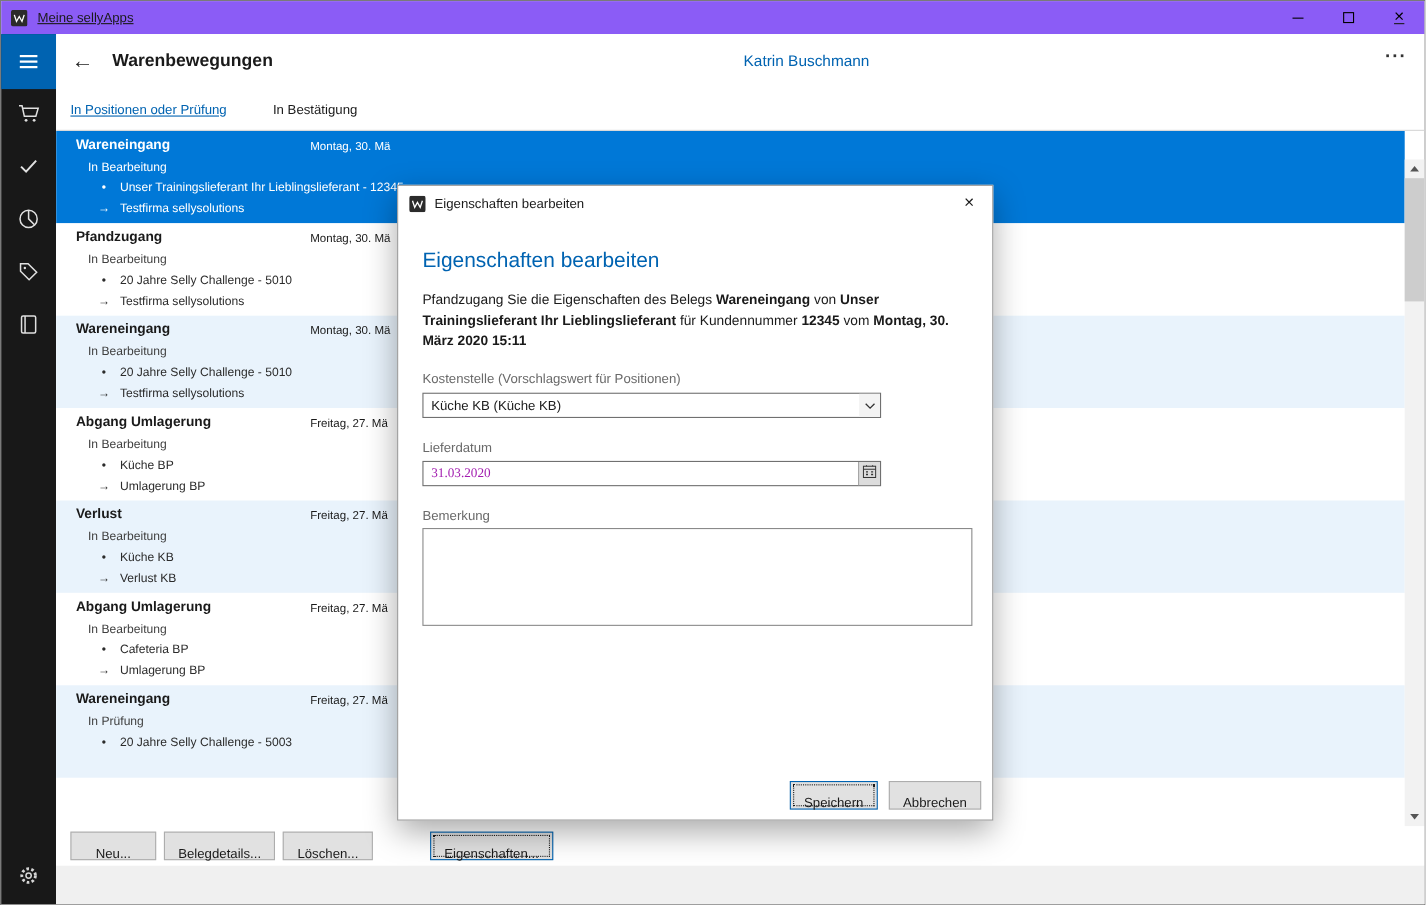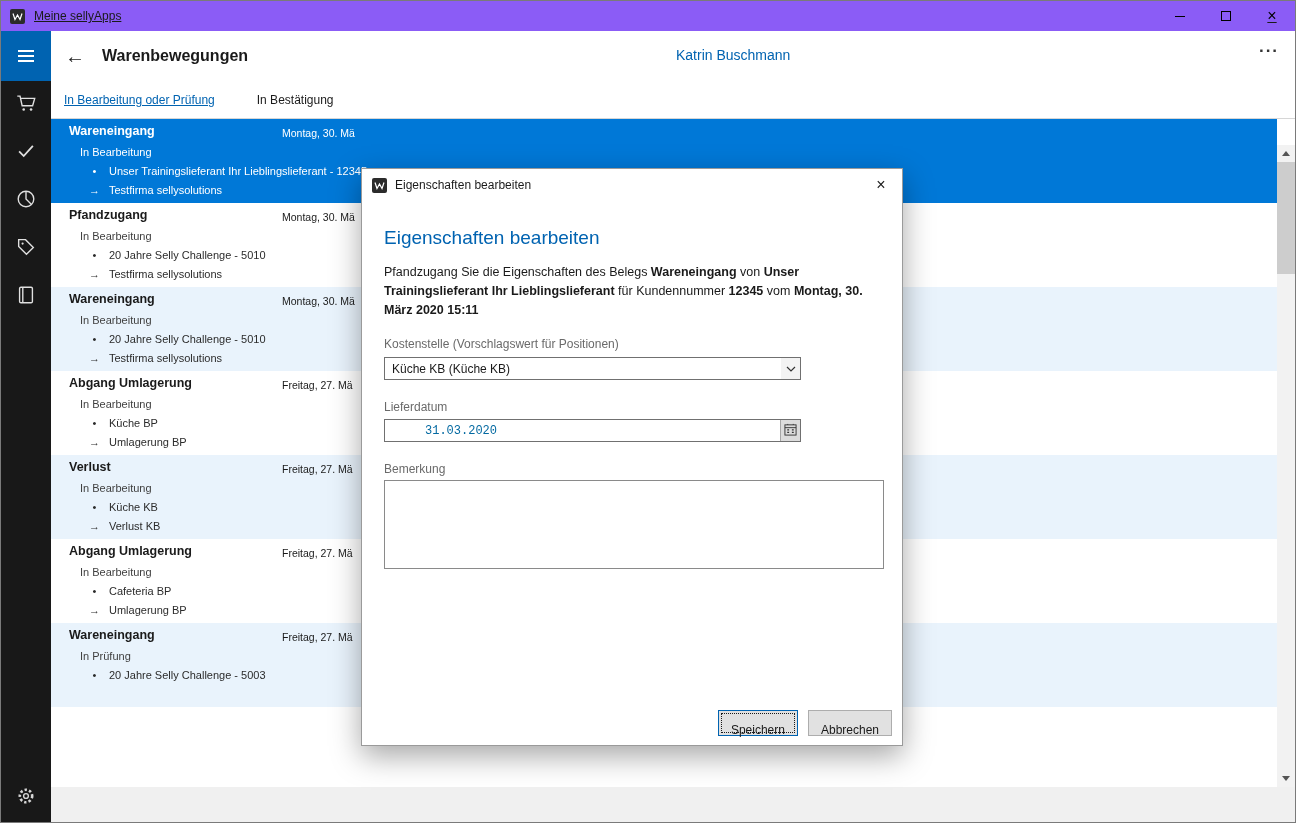--- a/index.html
+++ b/index.html
@@ -86,21 +86,21 @@
   .dlg-heading { position:absolute; left:22px; top:26px; font-size:19px; color:#0063b1; font-weight:400; }
   .dlg-desc { position:absolute; left:22px; top:62px; width:510px; font-size:12.5px; line-height:1.5; color:#1a1a1a; }
   .dlg-label { position:absolute; left:22px; font-size:12px; color:#6a6a6a; }
   .lbl-kostenstelle { top:136px; }
   .lbl-lieferdatum { top:199px; }
   .lbl-bemerkung { top:261px; }
   .combo { position:absolute; left:22px; top:156px; width:417px; height:23px; border:1px solid #707070; background:#fff; display:flex; align-items:stretch; }
   .combo-value { flex:1; padding-left:7px; font-size:12px; display:flex; align-items:center; }
   .combo-btn { width:19px; display:flex; align-items:center; justify-content:center; background:#f3f3f3; }
   .datefield { position:absolute; left:22px; top:218px; width:417px; height:23px; border:1px solid #707070; display:flex; background:#fff; }
-  .datefield input { flex:1; border:none; outline:none; font-size:12px; padding-left:7px; font-family:Liberation Mono, monospace; background:transparent; color:#0369a1;margin-left:33px; }
+  .datefield input { flex:1; border:none; outline:none; font-size:12px; padding-left:7px; font-family:Liberation Serif, serif; background:transparent; color:#a21caf; }
   .date-btn { width:20px; border-left:1px solid #a6a6a6; background:#dcdcdc; display:flex; align-items:center; justify-content:center; }
   .dlg-textarea { position:absolute; left:22px; top:279px; width:500px; height:89px; border:1px solid #8a8a8a; resize:none; font-family:inherit; font-size:12px; padding:4px 6px; }
   .dlg-buttons { position:absolute; right:10px; bottom:9px; display:flex; gap:10px; }
 </style>
 </head>
 <body>
 
 <div class="app">
 
   <div class="titlebar">
@@ -173,21 +173,21 @@
     <div class="content">
       <div class="page-header">
         <span class="back-btn">←</span>
         <span class="page-title">Warenbewegungen</span>
         <span class="user-name">Katrin Buschmann</span>
         <span class="more-btn">···</span>
       </div>
 
 
       <div class="subtabs">
-        <span class="subtab active">In Bearbeitung oder Prüfung</span>
+        <span class="subtab active">In Positionen oder Prüfung</span>
         <span class="subtab">In Bestätigung</span>
       </div>
 
       <div class="list-box">
         <div class="list-header">
           <span class="col-beleg">Beleg</span>
           <span class="col-bemerkung">Bemerkung</span>
         </div>
         <div class="rows" id="rows">
             <div class="row selected">
@@ -283,20 +283,26 @@
               <span class="tri-up"></span>
             </div>
           <div class="sb-thumb"></div>
           <div class="sb-track"></div>
           <div class="sb-arrow">
               <span class="tri-down"></span>
             </div>
         </div>
       </div>
 
+      <div class="footer">
+        <button class="win-button">Neu...</button>
+        <button class="win-button">Belegdetails...</button>
+        <button class="win-button">Löschen...</button>
+        <button class="win-button gap focused">Eigenschaften...</button>
+      </div>
       <div class="bottom-strip"></div>
     </div>
   </div>
 
   <div class="dialog">
     <div class="dlg-titlebar">
       <span class="dlg-logo">
         <svg width="15" height="15" viewBox="0 0 15 15">
             <rect width="15" height="15" rx="2" fill="#2b2b2b"></rect>
             <path d="M3 4.5l2 6 2.5-4.5 2.5 4.5 2-6" fill="none" stroke="#fff" stroke-width="1.2"></path>

